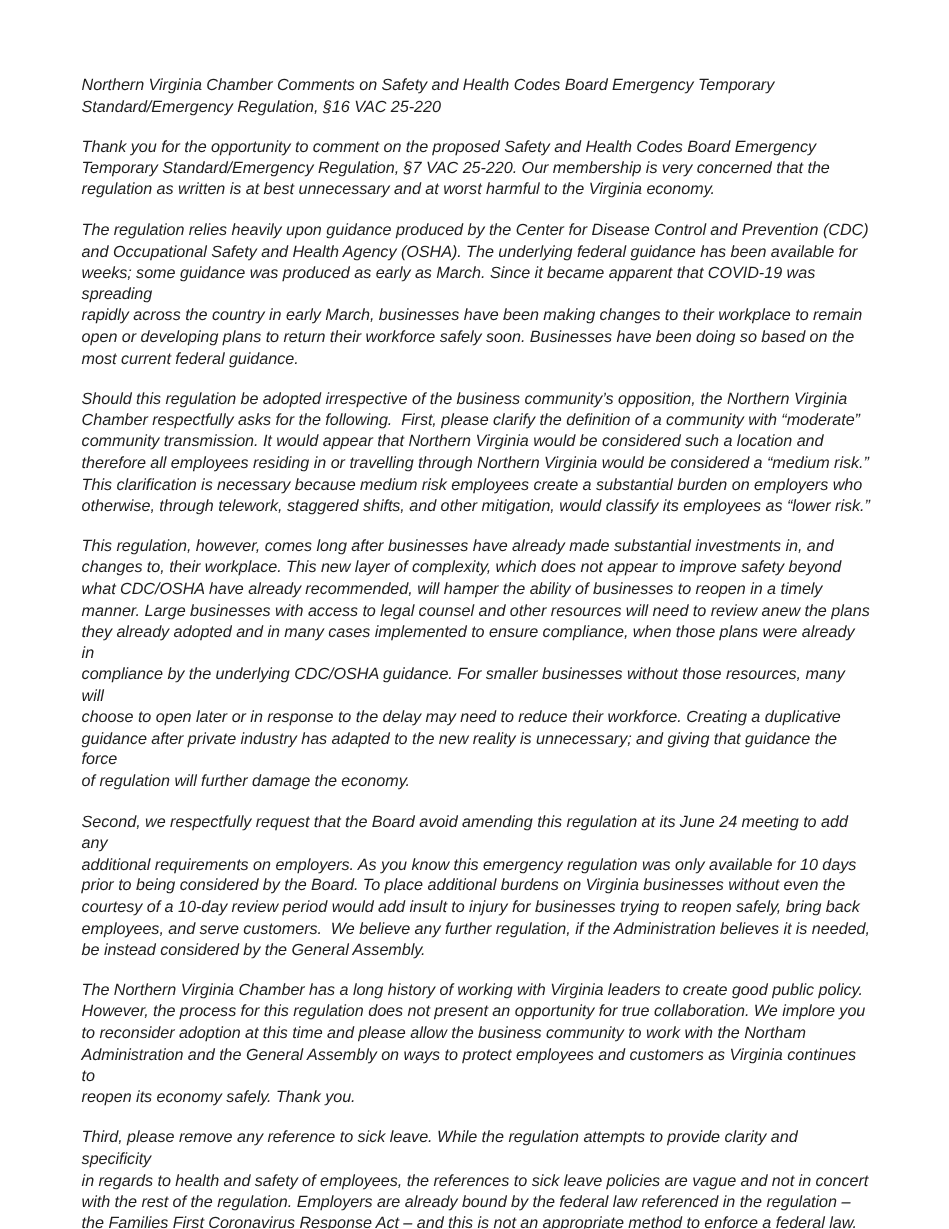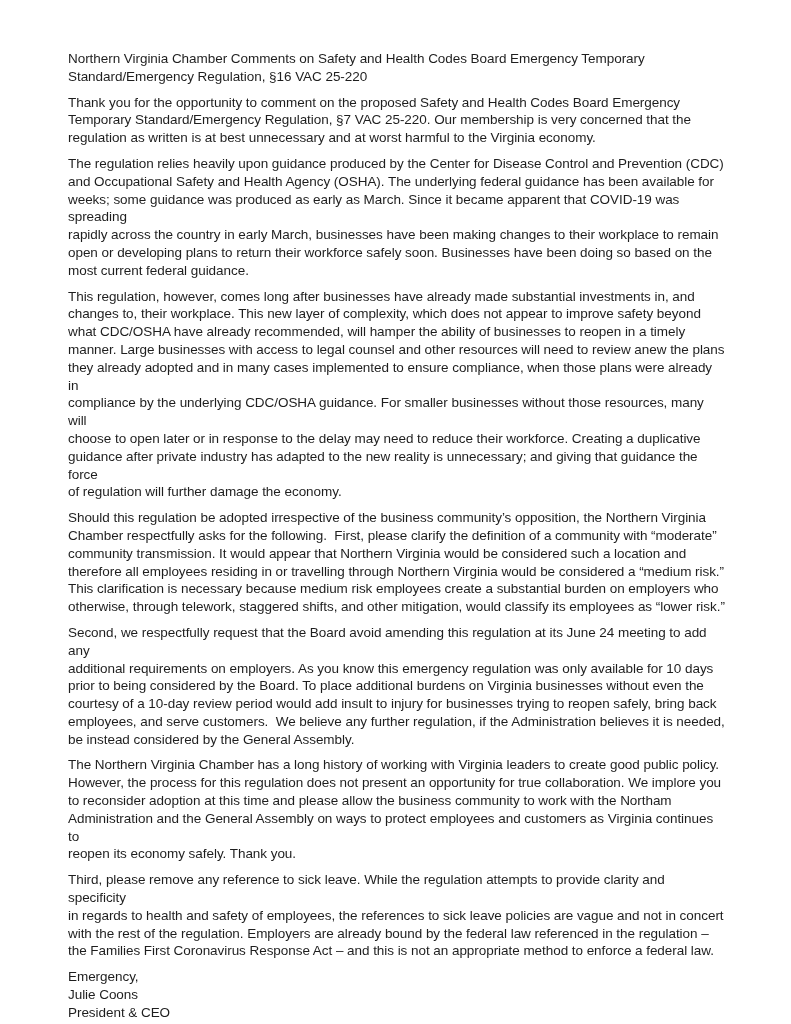--- a/index.html
+++ b/index.html
@@ -15,22 +15,23 @@
     box-sizing: border-box;
     padding: 46px 66px 0 68px;
     font-family: "Liberation Sans", sans-serif;
     font-size: 13.5px;
     line-height: 17.8px;
     color: #1e1e1e;
     letter-spacing: -0.05px;
     overflow: hidden;
   }
   .para {
-    margin: 4px 0 8px 0;
+    margin: 16px 0 8px 0;
     white-space: pre-wrap;
+    font-style: italic;
   }
   .sig-block {
     margin: 0;
   }
   .sig-line {
     white-space: pre;
   }
 </style>
 </head>
 <body>
@@ -40,35 +41,35 @@
 Standard/Emergency Regulation, §16 VAC 25-220</p>
   <p class="para">Thank you for the opportunity to comment on the proposed Safety and Health Codes Board Emergency
 Temporary Standard/Emergency Regulation, §7 VAC 25-220. Our membership is very concerned that the
 regulation as written is at best unnecessary and at worst harmful to the Virginia economy.</p>
   <p class="para">The regulation relies heavily upon guidance produced by the Center for Disease Control and Prevention (CDC)
 and Occupational Safety and Health Agency (OSHA). The underlying federal guidance has been available for
 weeks; some guidance was produced as early as March. Since it became apparent that COVID-19 was spreading
 rapidly across the country in early March, businesses have been making changes to their workplace to remain
 open or developing plans to return their workforce safely soon. Businesses have been doing so based on the
 most current federal guidance.</p>
+  <p class="para">Should this regulation be adopted irrespective of the business community’s opposition, the Northern Virginia
+Chamber respectfully asks for the following.  First, please clarify the definition of a community with “moderate”
+community transmission. It would appear that Northern Virginia would be considered such a location and
+therefore all employees residing in or travelling through Northern Virginia would be considered a “medium risk.”
+This clarification is necessary because medium risk employees create a substantial burden on employers who
+otherwise, through telework, staggered shifts, and other mitigation, would classify its employees as “lower risk.”</p>
   <p class="para">This regulation, however, comes long after businesses have already made substantial investments in, and
 changes to, their workplace. This new layer of complexity, which does not appear to improve safety beyond
 what CDC/OSHA have already recommended, will hamper the ability of businesses to reopen in a timely
 manner. Large businesses with access to legal counsel and other resources will need to review anew the plans
 they already adopted and in many cases implemented to ensure compliance, when those plans were already in
 compliance by the underlying CDC/OSHA guidance. For smaller businesses without those resources, many will
 choose to open later or in response to the delay may need to reduce their workforce. Creating a duplicative
 guidance after private industry has adapted to the new reality is unnecessary; and giving that guidance the force
 of regulation will further damage the economy.</p>
-  <p class="para">Should this regulation be adopted irrespective of the business community’s opposition, the Northern Virginia
-Chamber respectfully asks for the following.  First, please clarify the definition of a community with “moderate”
-community transmission. It would appear that Northern Virginia would be considered such a location and
-therefore all employees residing in or travelling through Northern Virginia would be considered a “medium risk.”
-This clarification is necessary because medium risk employees create a substantial burden on employers who
-otherwise, through telework, staggered shifts, and other mitigation, would classify its employees as “lower risk.”</p>
   <p class="para">Second, we respectfully request that the Board avoid amending this regulation at its June 24 meeting to add any
 additional requirements on employers. As you know this emergency regulation was only available for 10 days
 prior to being considered by the Board. To place additional burdens on Virginia businesses without even the
 courtesy of a 10-day review period would add insult to injury for businesses trying to reopen safely, bring back
 employees, and serve customers.  We believe any further regulation, if the Administration believes it is needed,
 be instead considered by the General Assembly.</p>
   <p class="para">The Northern Virginia Chamber has a long history of working with Virginia leaders to create good public policy.
 However, the process for this regulation does not present an opportunity for true collaboration. We implore you
 to reconsider adoption at this time and please allow the business community to work with the Northam
 Administration and the General Assembly on ways to protect employees and customers as Virginia continues to

